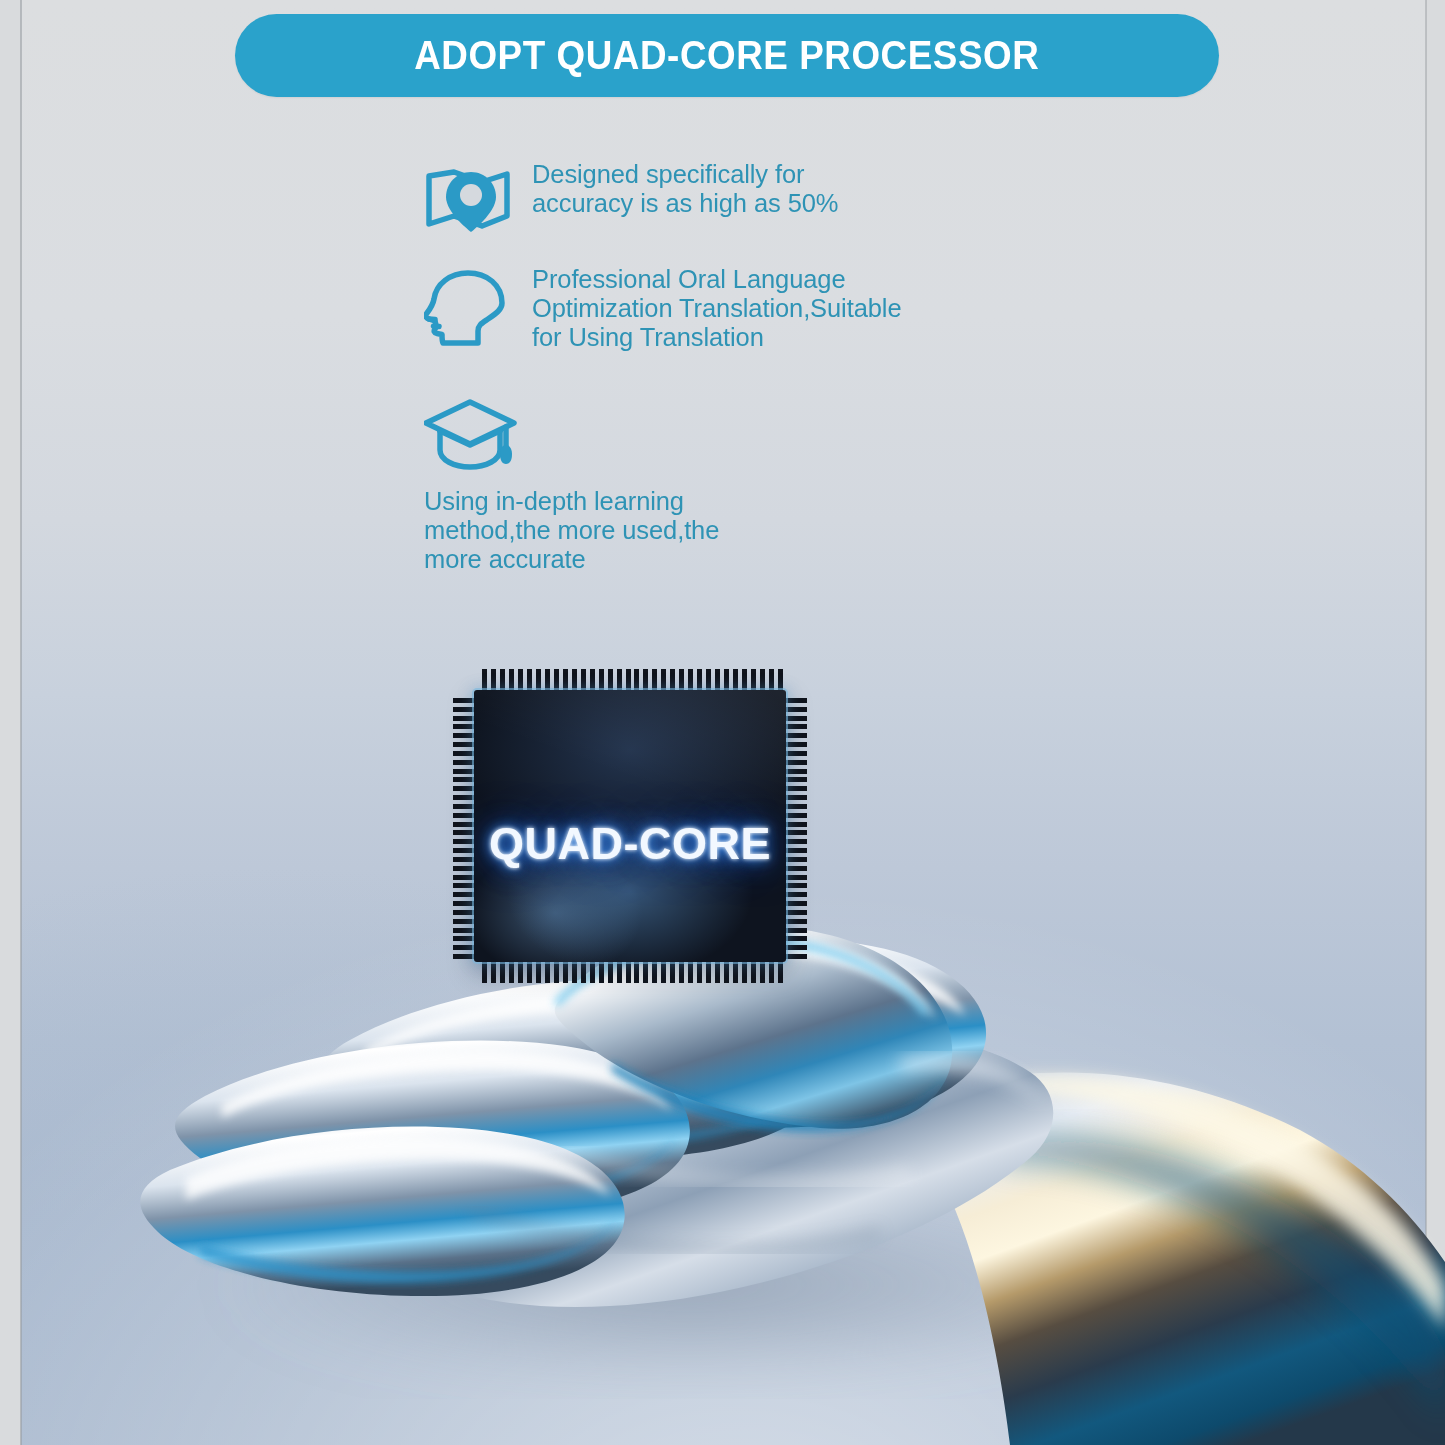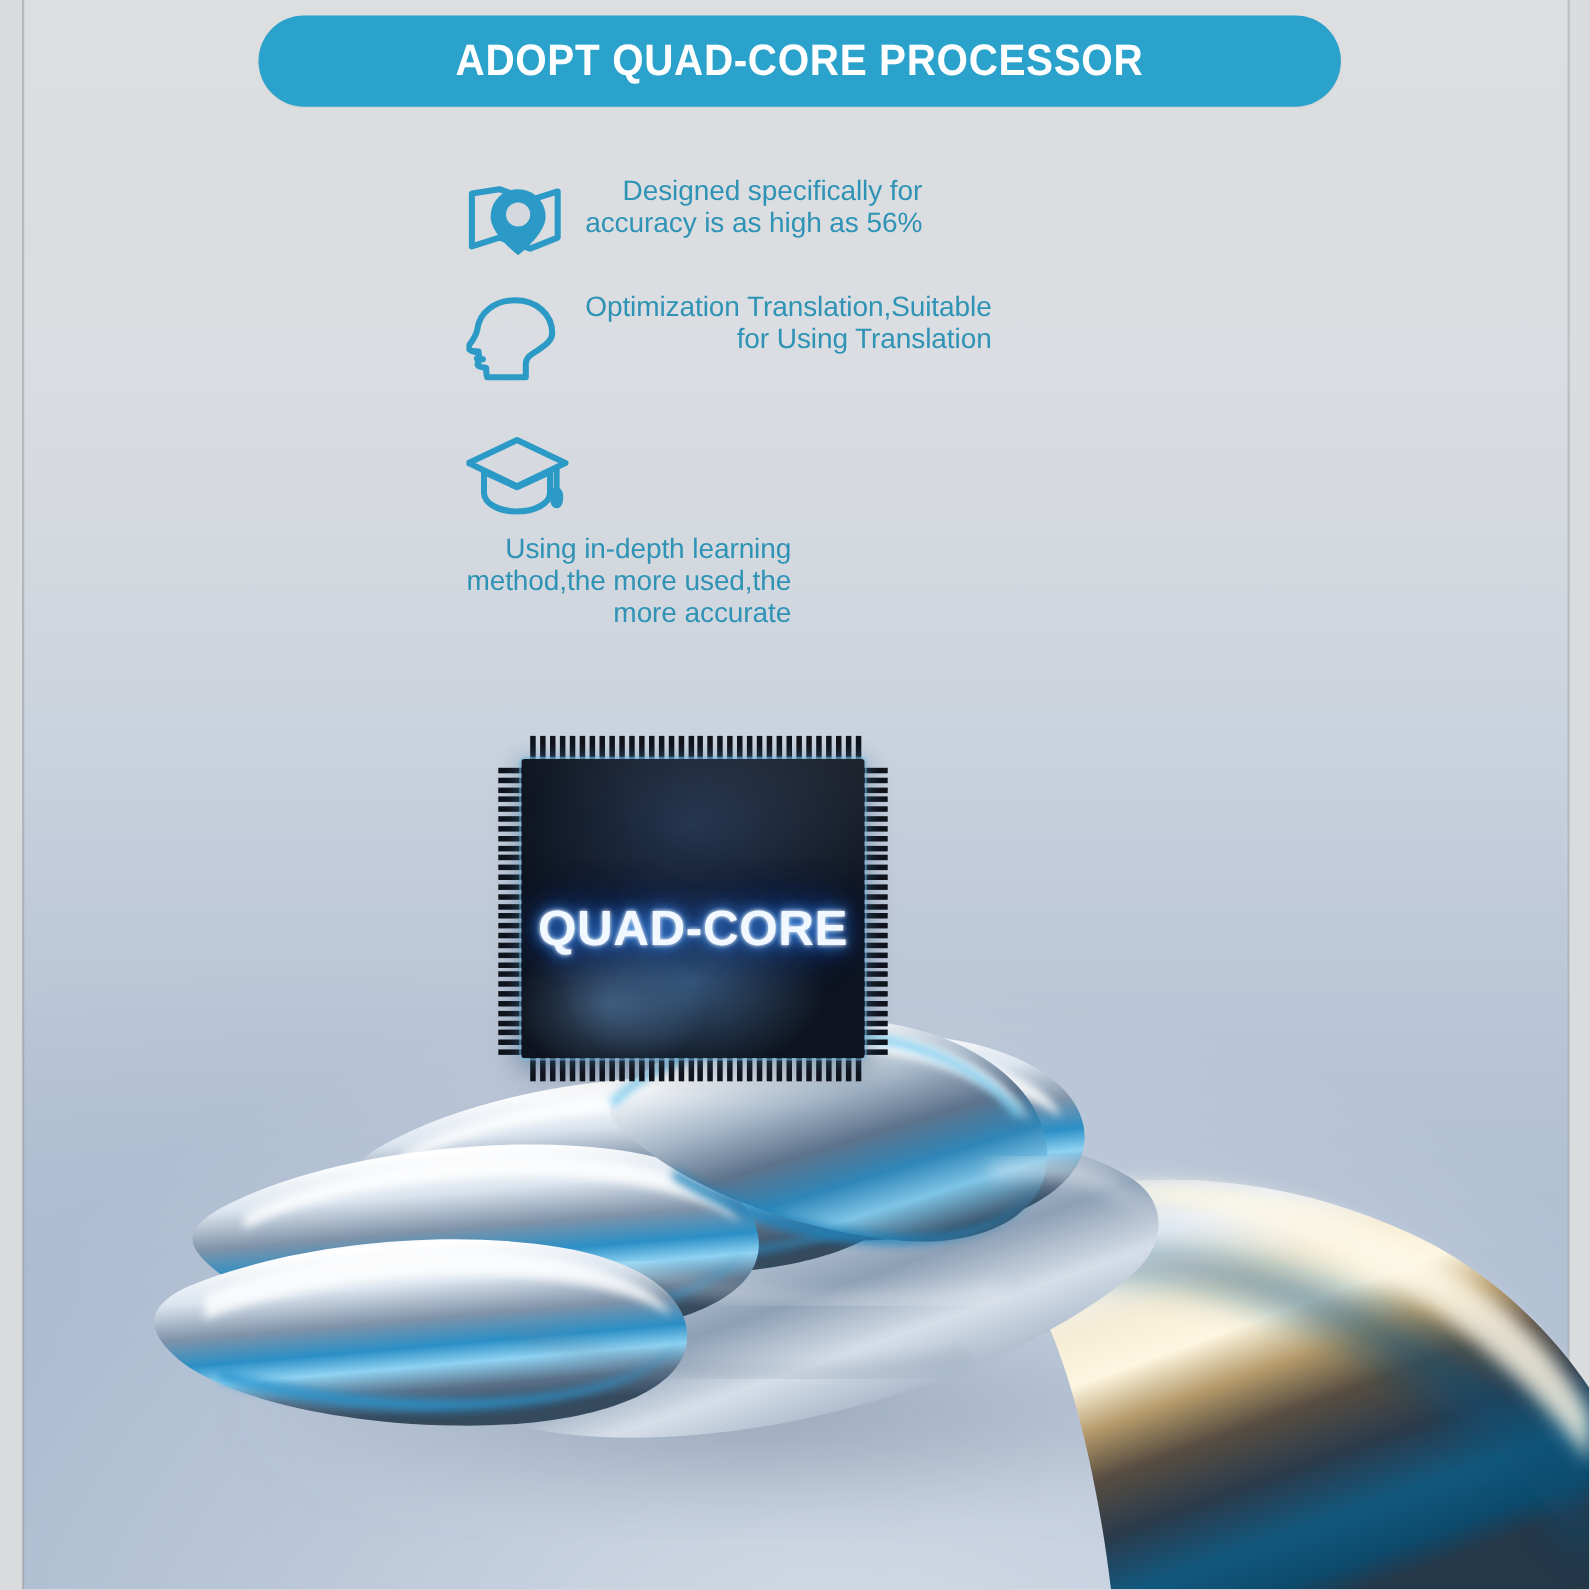--- a/index.html
+++ b/index.html
@@ -78,21 +78,20 @@
     padding-top:6px;
   }
   .feature-icon svg{ display:block; }
   .feature-text{
     color:#2e93b5;
     font-size:25.5px;
     line-height:1.13;
     letter-spacing:-.1px;
     padding-top:2px;
     font-family:"Liberation Sans", sans-serif;
-    text-align:right;
   }
 
   
   .feature.f1{ margin-bottom:19px; }
   .feature.f2{ margin-bottom:26px; }
   .feature.f3{ margin-bottom:22px;flex-direction:column; }
   .feature.f4{ margin-bottom:0; }
 
   
   .chip-wrap{
@@ -315,21 +314,21 @@
         <svg width="88" height="70" viewBox="0 0 88 70">
           <g fill="none" stroke="#2b9ac6" stroke-width="5.5" stroke-linejoin="round" stroke-linecap="round">
             <path d="M5 12 L5 60 L30 52 L58 62 L83 52 L83 10 L58 18 L30 8 Z"></path>
           </g>
           <path d="M47 8 C33 8 22 19 22 33 C22 49 47 68 47 68 C47 68 72 49 72 33 C72 19 61 8 47 8 Z" fill="#2b9ac6"></path>
           <circle cx="47" cy="31" r="11" fill="#d5d9de"></circle>
         </svg>
       </div>
       <div class="feature-text">
         <div>Designed specifically for</div>
-        <div>accuracy is as high as 56%</div>
+        <div>accuracy is as high as 50%</div>
       </div>
     </div>
 
     <div class="feature f2">
       <div class="feature-icon">
         <svg width="88" height="78" viewBox="0 0 88 78">
           <g fill="none" stroke="#2b9ac6" stroke-width="5.5" stroke-linejoin="round" stroke-linecap="round">
             <path d="M78 34
                      C78 16 63 4 44 4
                      C26 4 12 15 10 30
@@ -343,20 +342,21 @@
                      L54 74
                      L54 62
                      C54 56 58 54 64 50
                      C73 44 78 40 78 34 Z"></path>
             <path d="M5 50 L11 50.5"></path>
             <path d="M9.5 57 L15 57.5"></path>
           </g>
         </svg>
       </div>
       <div class="feature-text">
+        <div>Professional Oral Language</div>
         <div>Optimization Translation,Suitable</div>
         <div>for Using Translation</div>
       </div>
     </div>
 
     <div class="feature f3">
       <div class="feature-icon">
         <svg width="96" height="72" viewBox="0 0 96 72">
           <g fill="none" stroke="#2b9ac6" stroke-width="5.5" stroke-linejoin="round" stroke-linecap="round">
             <path d="M46 4 L90 25 L46 46 L2 25 Z"></path>

